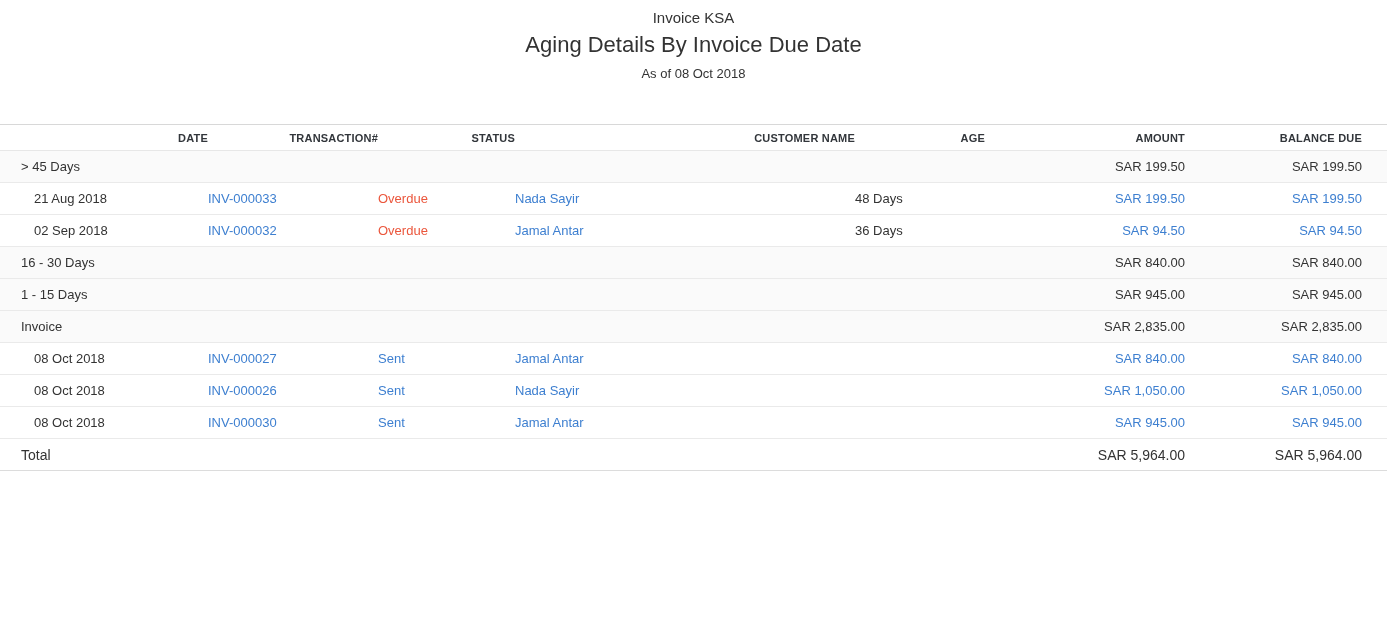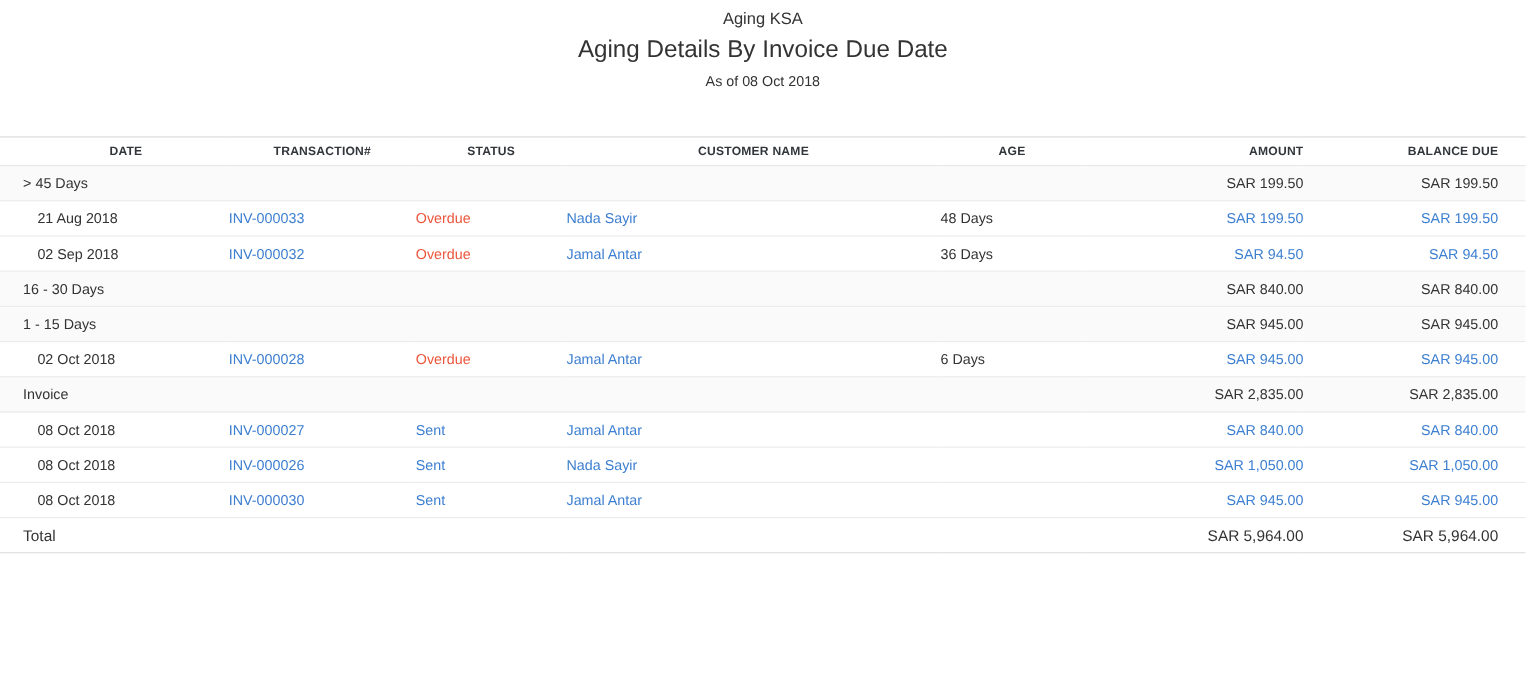--- a/index.html
+++ b/index.html
@@ -33,21 +33,21 @@
     table-layout: fixed;
     margin-top: 42px;
   }
   thead th {
     border-top: 1px solid var(--table-top-border);
     border-bottom: 1px solid #e7e7e7;
     font-size: 11px;
     font-weight: 700;
     letter-spacing: 0.2px;
     color: var(--header-text);
-    text-align: center;
+    text-align: right;
     padding: 7px 0 6px 0;
     white-space: nowrap;
   }
   thead th.h-date { padding-left: 21px; }
   thead th.h-amount, thead th.h-balance { text-align: right; }
   thead th.h-balance { padding-right: 25px; }
 
   tbody td {
     height: 32px;
     border-bottom: 1px solid var(--row-border);
@@ -75,21 +75,21 @@
     white-space: nowrap;
   }
   tfoot td.c-total-label { padding-left: 21px; }
   tfoot td.c-amount, tfoot td.c-balance { text-align: right; }
   tfoot td.c-balance { padding-right: 25px; }
 </style>
 </head>
 <body>
 
 <div class="report-header">
-  <p class="company">Aging KSA</p>
+  <p class="company">Invoice KSA</p>
   <h1 class="title">Aging Details By Invoice Due Date</h1>
   <p class="subtitle">As of 08 Oct 2018</p>
 </div>
 
 <table class="report">
   <colgroup>
     <col style="width:208px">
       <col style="width:170px">
       <col style="width:137px">
     <col style="width:340px">
@@ -135,29 +135,20 @@
       <tr class="group">
         <td class="c-group-label" colspan="5">16 - 30 Days</td>
         <td class="c-amount">SAR 840.00</td>
         <td class="c-balance">SAR 840.00</td>
       </tr>
       <tr class="group">
         <td class="c-group-label" colspan="5">1 - 15 Days</td>
         <td class="c-amount">SAR 945.00</td>
         <td class="c-balance">SAR 945.00</td>
       </tr>
-      <tr class="invoice">
-        <td class="c-date">02 Oct 2018</td>
-        <td class="c-transaction"><a class="link">INV-000028</a></td>
-        <td class="c-status"><span class="status-overdue">Overdue</span></td>
-        <td class="c-customer"><a class="link">Jamal Antar</a></td>
-        <td class="c-age">6 Days</td>
-        <td class="c-amount"><a class="link">SAR 945.00</a></td>
-        <td class="c-balance"><a class="link">SAR 945.00</a></td>
-      </tr>
       <tr class="group">
         <td class="c-group-label" colspan="5">Invoice</td>
         <td class="c-amount">SAR 2,835.00</td>
         <td class="c-balance">SAR 2,835.00</td>
       </tr>
       <tr class="invoice">
         <td class="c-date">08 Oct 2018</td>
         <td class="c-transaction"><a class="link">INV-000027</a></td>
         <td class="c-status"><span class="status-sent">Sent</span></td>
         <td class="c-customer"><a class="link">Jamal Antar</a></td>

